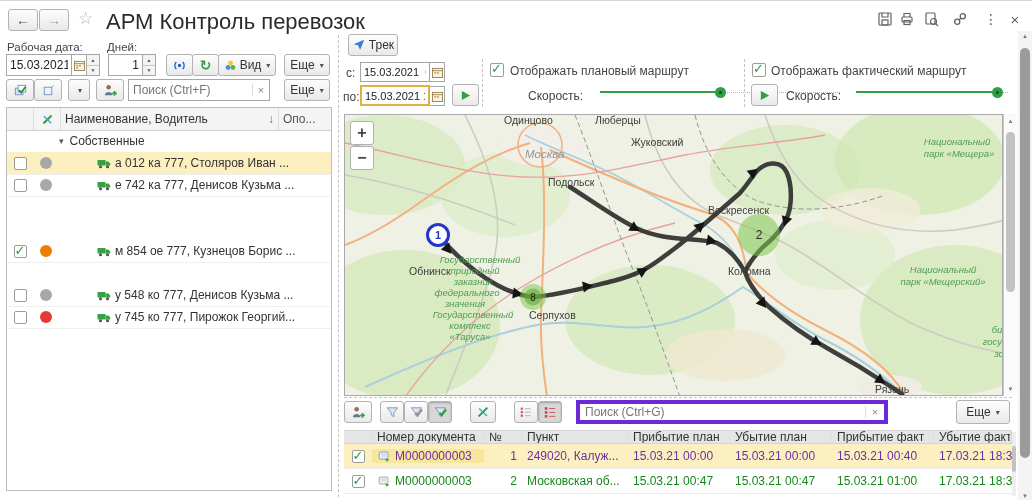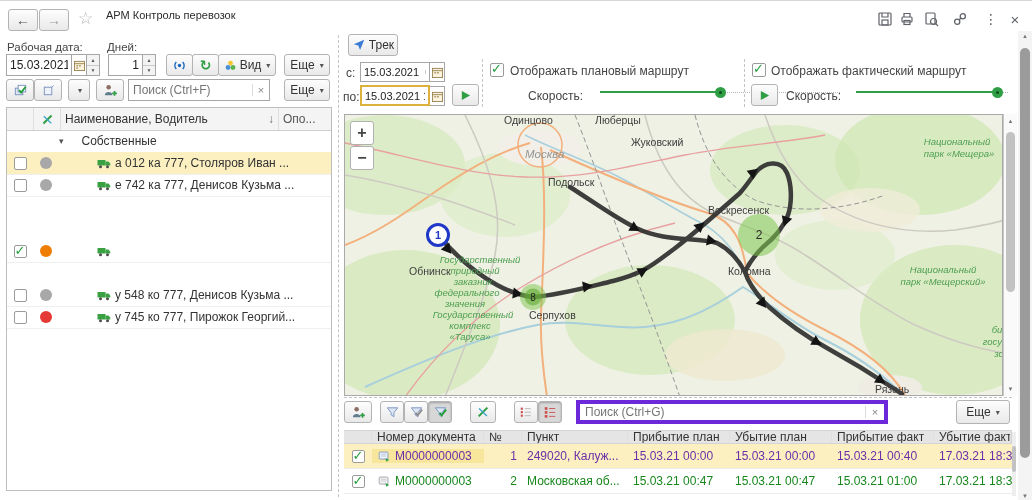--- a/index.html
+++ b/index.html
@@ -73,21 +73,21 @@
 </head>
 <body>
 
 <div class="btn" style="left:8px;top:8px;width:30px;height:22px">
     <span style="font-size:14px;color:#555">←</span>
   </div>
 <div class="btn" style="left:39px;top:8px;width:30px;height:22px">
     <span style="font-size:14px;color:#a0a0a0">→</span>
   </div>
 <div class="abs" style="left:78px;top:7px;font-size:17px;color:#b5b5b5">☆</div>
-<div class="abs" style="left:106px;top:8px;font-size:11px;color:#2b2b2b;white-space:nowrap">АРМ Контроль перевозок</div>
+<div class="abs" style="left:106px;top:8px;font-size:22px;color:#2b2b2b;white-space:nowrap">АРМ Контроль перевозок</div>
 
 <div class="hic" style="left:876px">
     <svg width="16" height="16" viewBox="0 0 16 16" fill="none" stroke="#5f6368" stroke-width="1.2">
       <rect x="2" y="2" width="12" height="12" rx="1"></rect>
       <path d="M5 2v4h6V2"></path>
       <rect x="5" y="9" width="6" height="5"></rect>
     </svg>
   </div>
 <div class="hic" style="left:898px">
     <svg width="16" height="16" viewBox="0 0 16 16" fill="none" stroke="#5f6368" stroke-width="1.2">
@@ -205,21 +205,21 @@
       <span style="flex:1">Наименование, Водитель</span>
       <span style="color:#777">↓</span>
     </div>
     <div class="c4">
         <span>Опо...</span>
       </div>
   </div>
 
   <div class="grow" style="top:22px">
     <span style="margin-left:52px;font-size:9px;color:#555">▾</span>
-    <span style="margin-left:18px">Собственные</span>
+    <span style="margin-left:6px">Собственные</span>
   </div>
 
   <div class="vrow sel" style="top:44px">
     <span class="cbx">
         <span class="cb" style="position:relative"></span>
       </span>
     <span class="stc">
         <span class="dot" style="background:#a8a8a8"></span>
       </span>
     <span class="trk">
@@ -257,20 +257,21 @@
         <span class="dot" style="background:#ef7d00"></span>
       </span>
     <span class="trk">
         <svg width="14" height="11" viewBox="0 0 14 11">
           <rect x="0.5" y="2" width="8" height="5.5" rx="0.5" fill="#3aa143"></rect>
           <path d="M8.5 3.5h3l1.8 2.2V7.5h-4.8z" fill="#3aa143"></path>
           <circle cx="3.5" cy="8.8" r="1.5" fill="#4c4c4c"></circle>
           <circle cx="10.5" cy="8.8" r="1.5" fill="#4c4c4c"></circle>
         </svg>
       </span>
+    <span class="vname">м 854 ое 777, Кузнецов Борис ...</span>
   </div>
   <div class="vrow" style="top:176px">
     <span class="cbx">
         <span class="cb" style="position:relative"></span>
       </span>
     <span class="stc">
         <span class="dot" style="background:#a8a8a8"></span>
       </span>
     <span class="trk">
         <svg width="14" height="11" viewBox="0 0 14 11">

